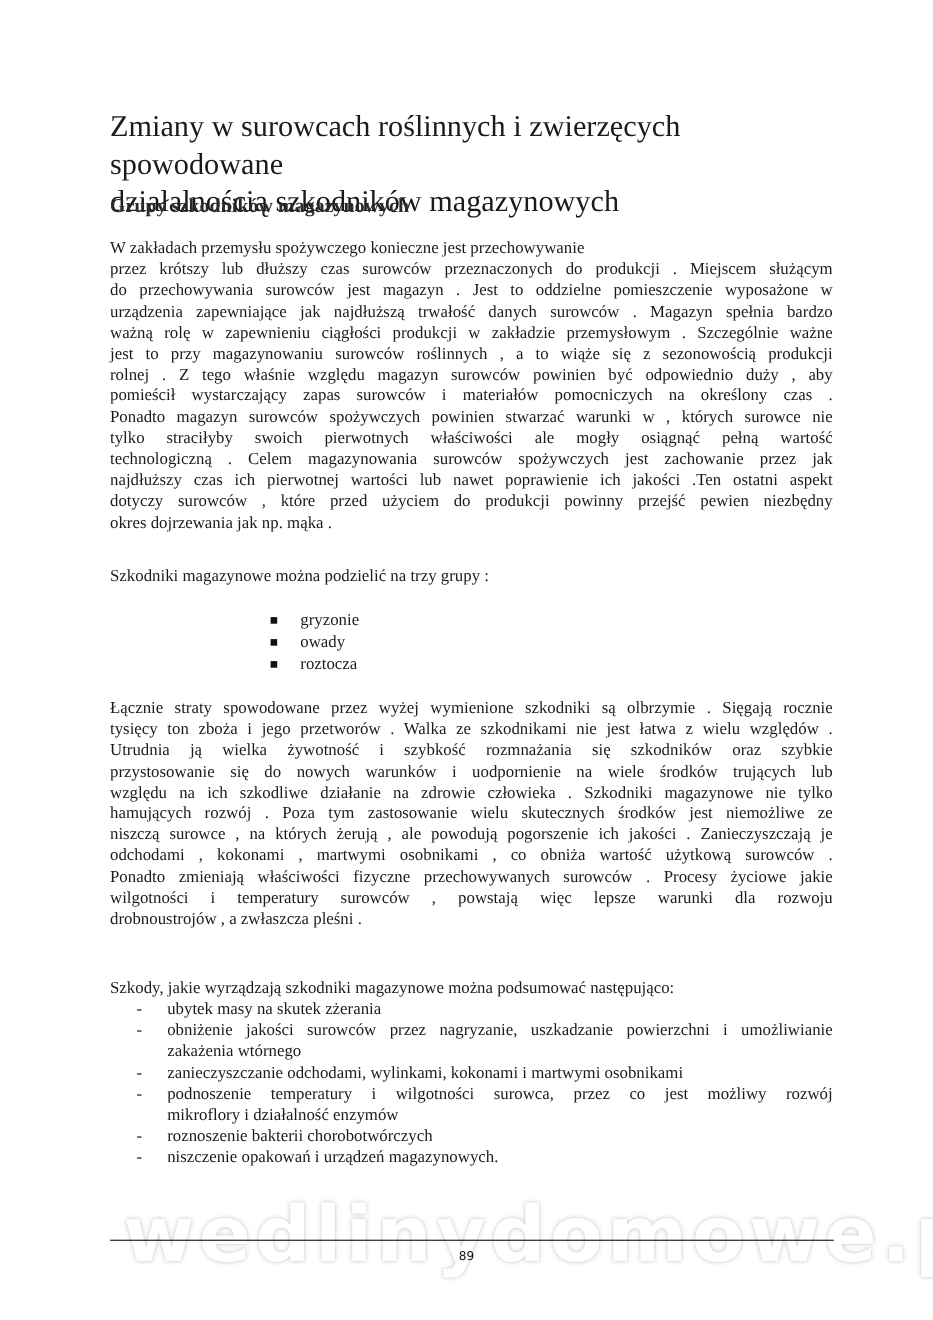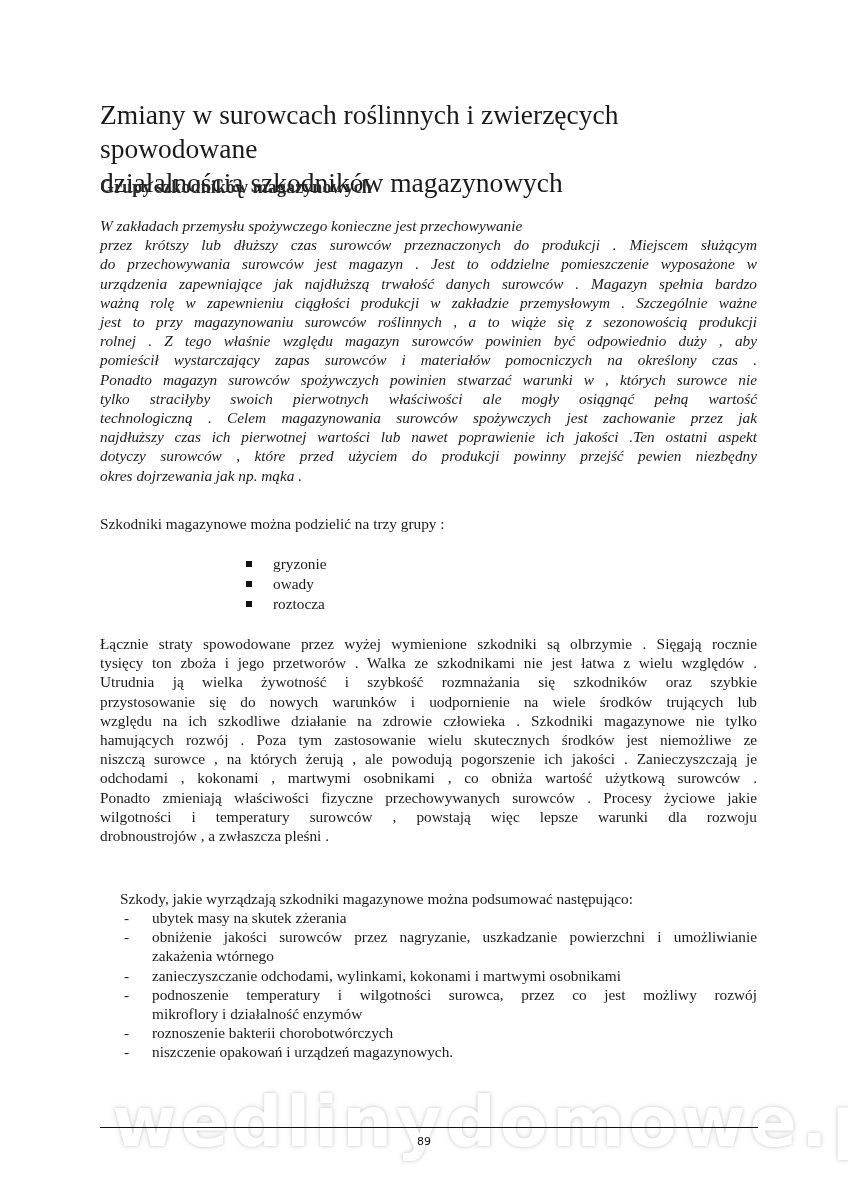--- a/index.html
+++ b/index.html
@@ -7,28 +7,28 @@
          font-family: "Liberation Serif", "DejaVu Serif", serif; color: #1a1a1a; }
   .page { position: absolute; left: 0; top: 0; width: 848px; height: 1052px; }
   .title { position: absolute; left: 100px; top: 98px; width: 660px;
            font-size: 27.5px; line-height: 34px; color: #1a1a1a; font-weight: normal; margin: 0; }
   .subtitle { position: absolute; left: 100px; top: 176px; font-size: 18px; line-height: 22px;
               color: #2a2a2a; margin: 0; font-weight: bold; letter-spacing: 0.1px; }
   .para { position: absolute; left: 100px; width: 657px; font-size: 15.3px; line-height: 19.2px;
           text-align: justify; margin: 0; }
   .para .line { display: block; text-align: justify; text-align-last: justify; white-space: nowrap; }
   .para .line.last { text-align-last: left; }
-  .p1 { top: 216px; font-style: italic; }
+  .p1 { top: 216px; }
   .p2 { top: 514px; }
   .bullets { position: absolute; left: 246px; top: 554px; margin: 0; padding: 0; list-style: none;
              font-size: 15.3px; line-height: 20px; }
   .bullets li { position: relative; padding-left: 27px; }
   .bullets li .sq { position: absolute; left: 0; top: 7px; width: 6px; height: 6px; background: #111; }
   .p3 { top: 634px; }
-  .p4 { top: 889px; margin-left: 20px; }
+  .p4 { top: 889px; }
   .dash-list { position: absolute; left: 100px; top: 908px; width: 657px; margin: 0; padding: 0;
                list-style: none; font-size: 15.3px; line-height: 19.2px; }
   .dash-list li { position: relative; padding-left: 52px; }
   .dash-list li .dash { position: absolute; left: 24px; top: 0; }
   .dash-list li .txt { display: block; text-align: justify; }
   .dash-list li .txt.j { text-align-last: justify; }
   .watermark { position: absolute; left: 112px; top: 1082px; width: 640px; text-align: center;
                font-family: "DejaVu Sans", sans-serif; font-weight: bold; font-size: 70px;
                color: #ffffff; letter-spacing: 4px;
                text-shadow: 0 0 3px #cfcfcf, 0 0 6px #e0e0e0; line-height: 80px; }

